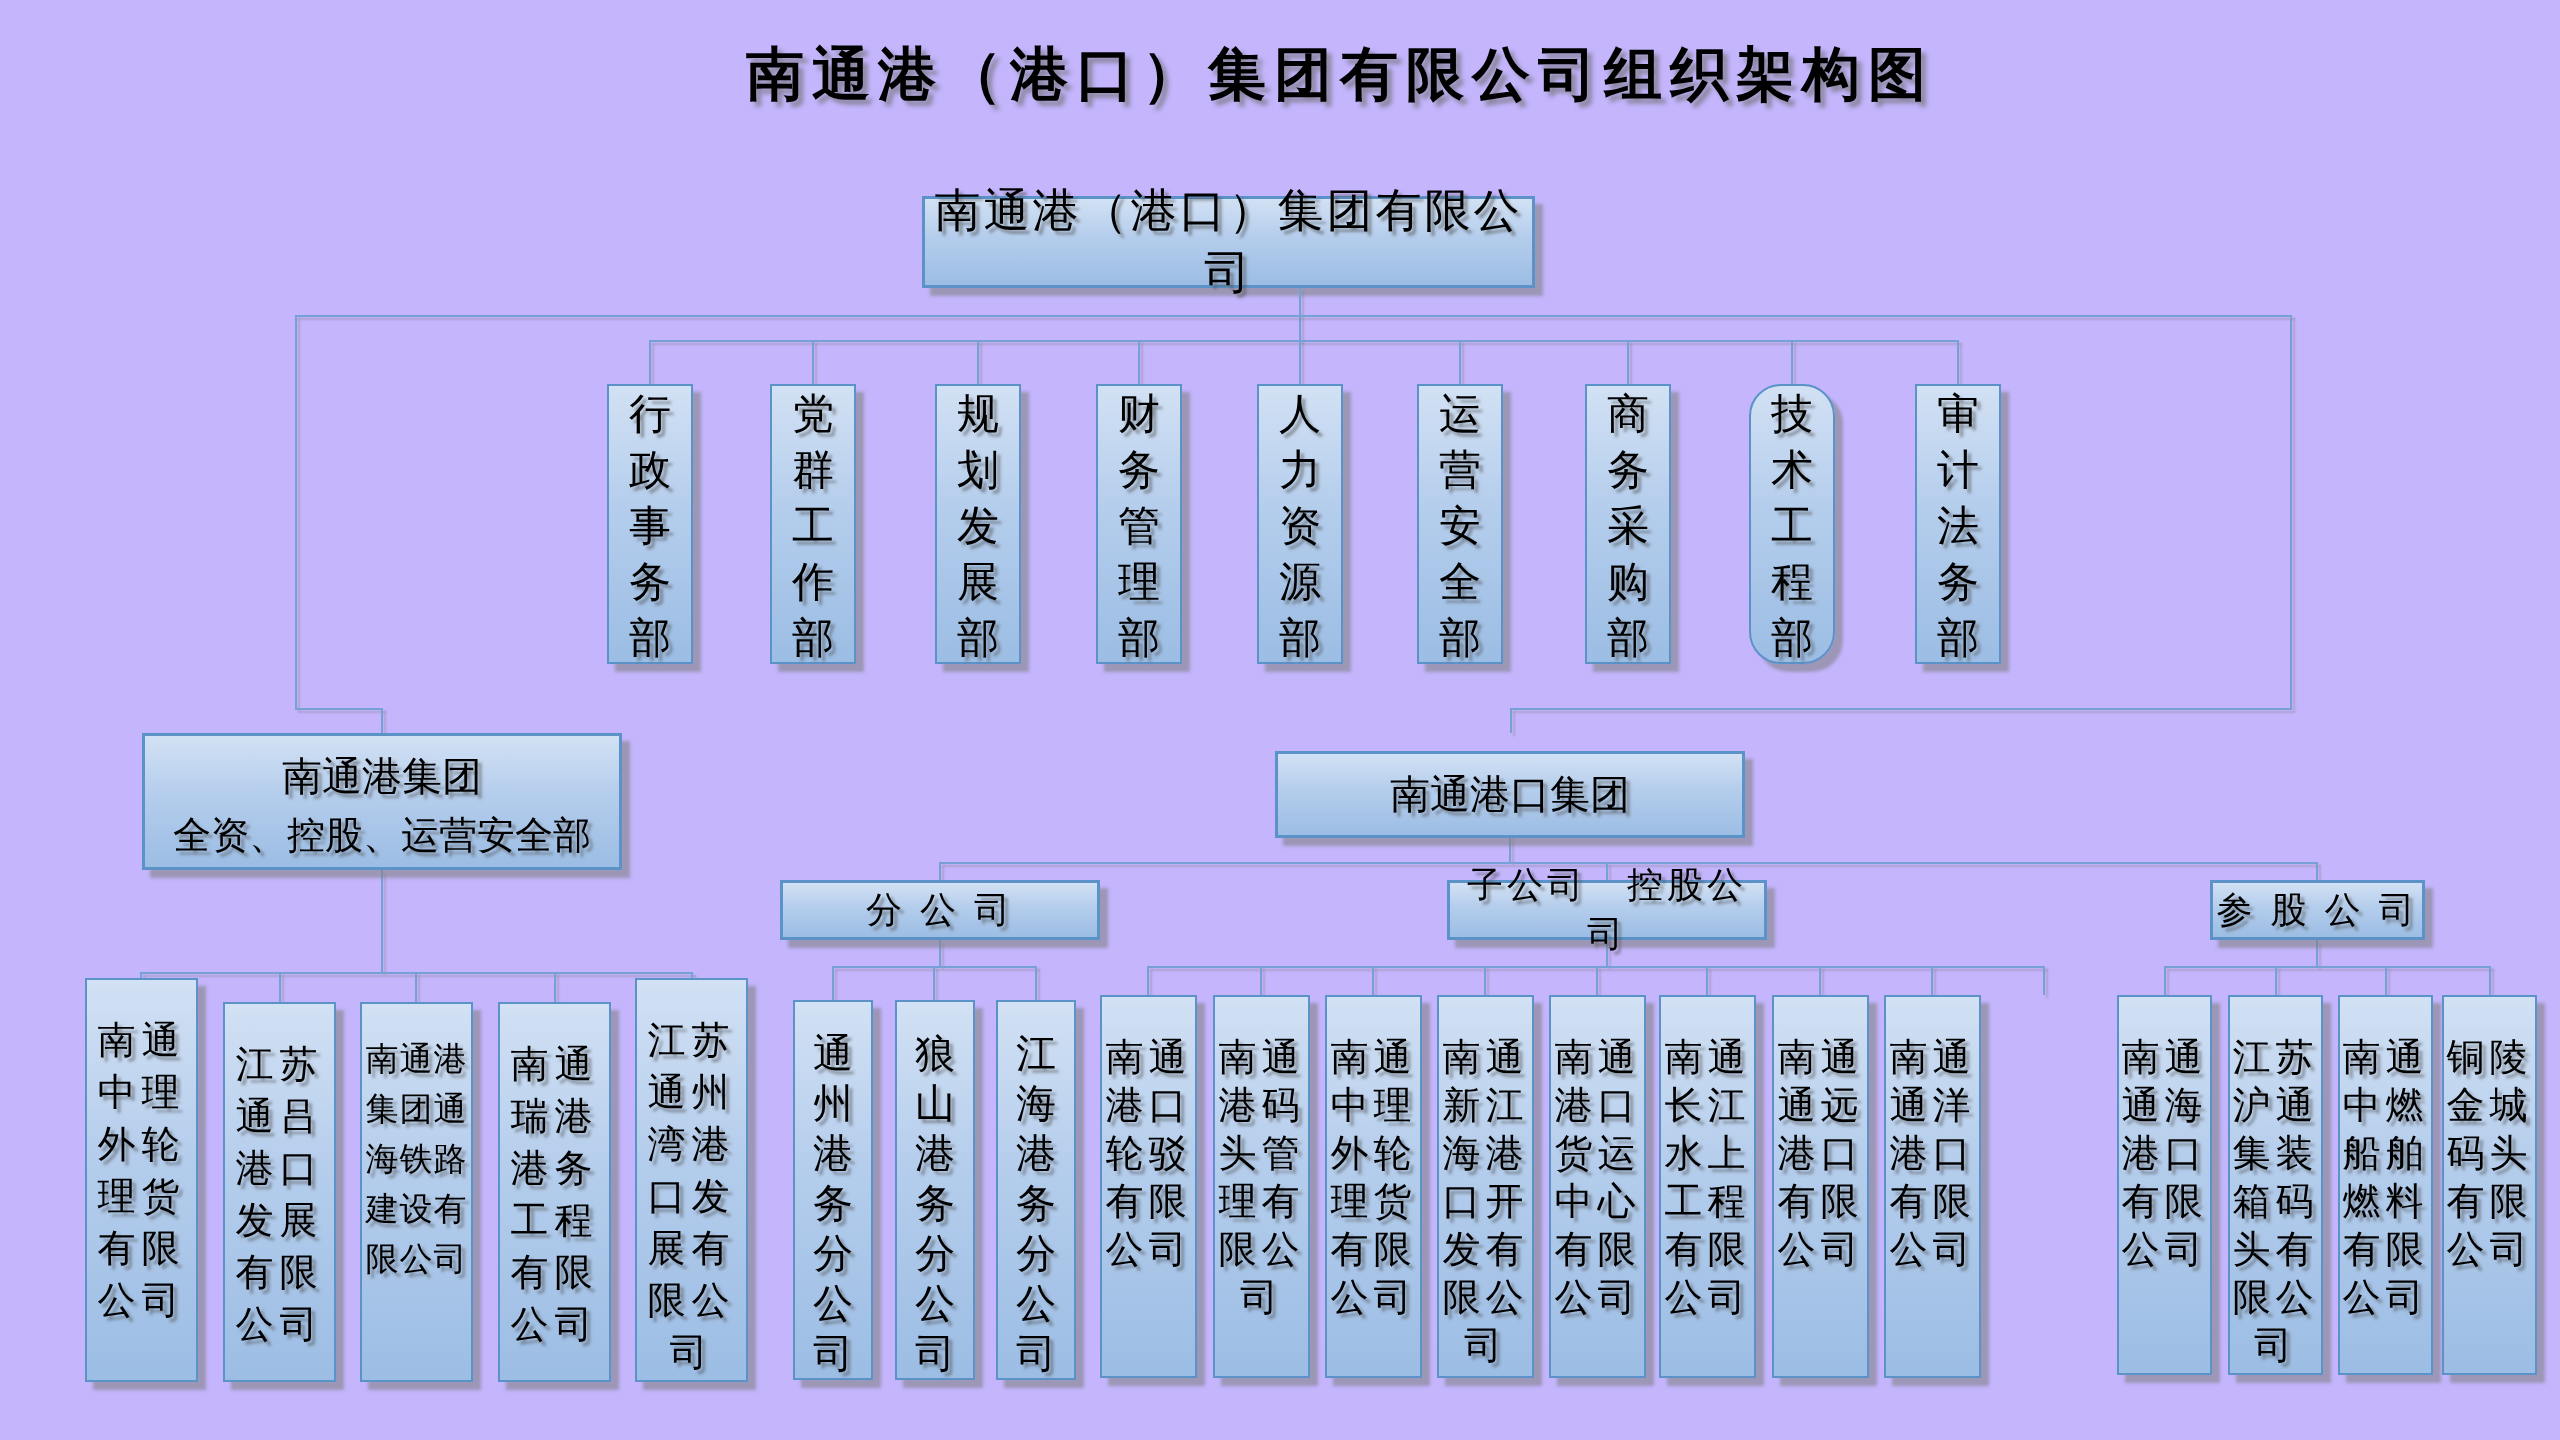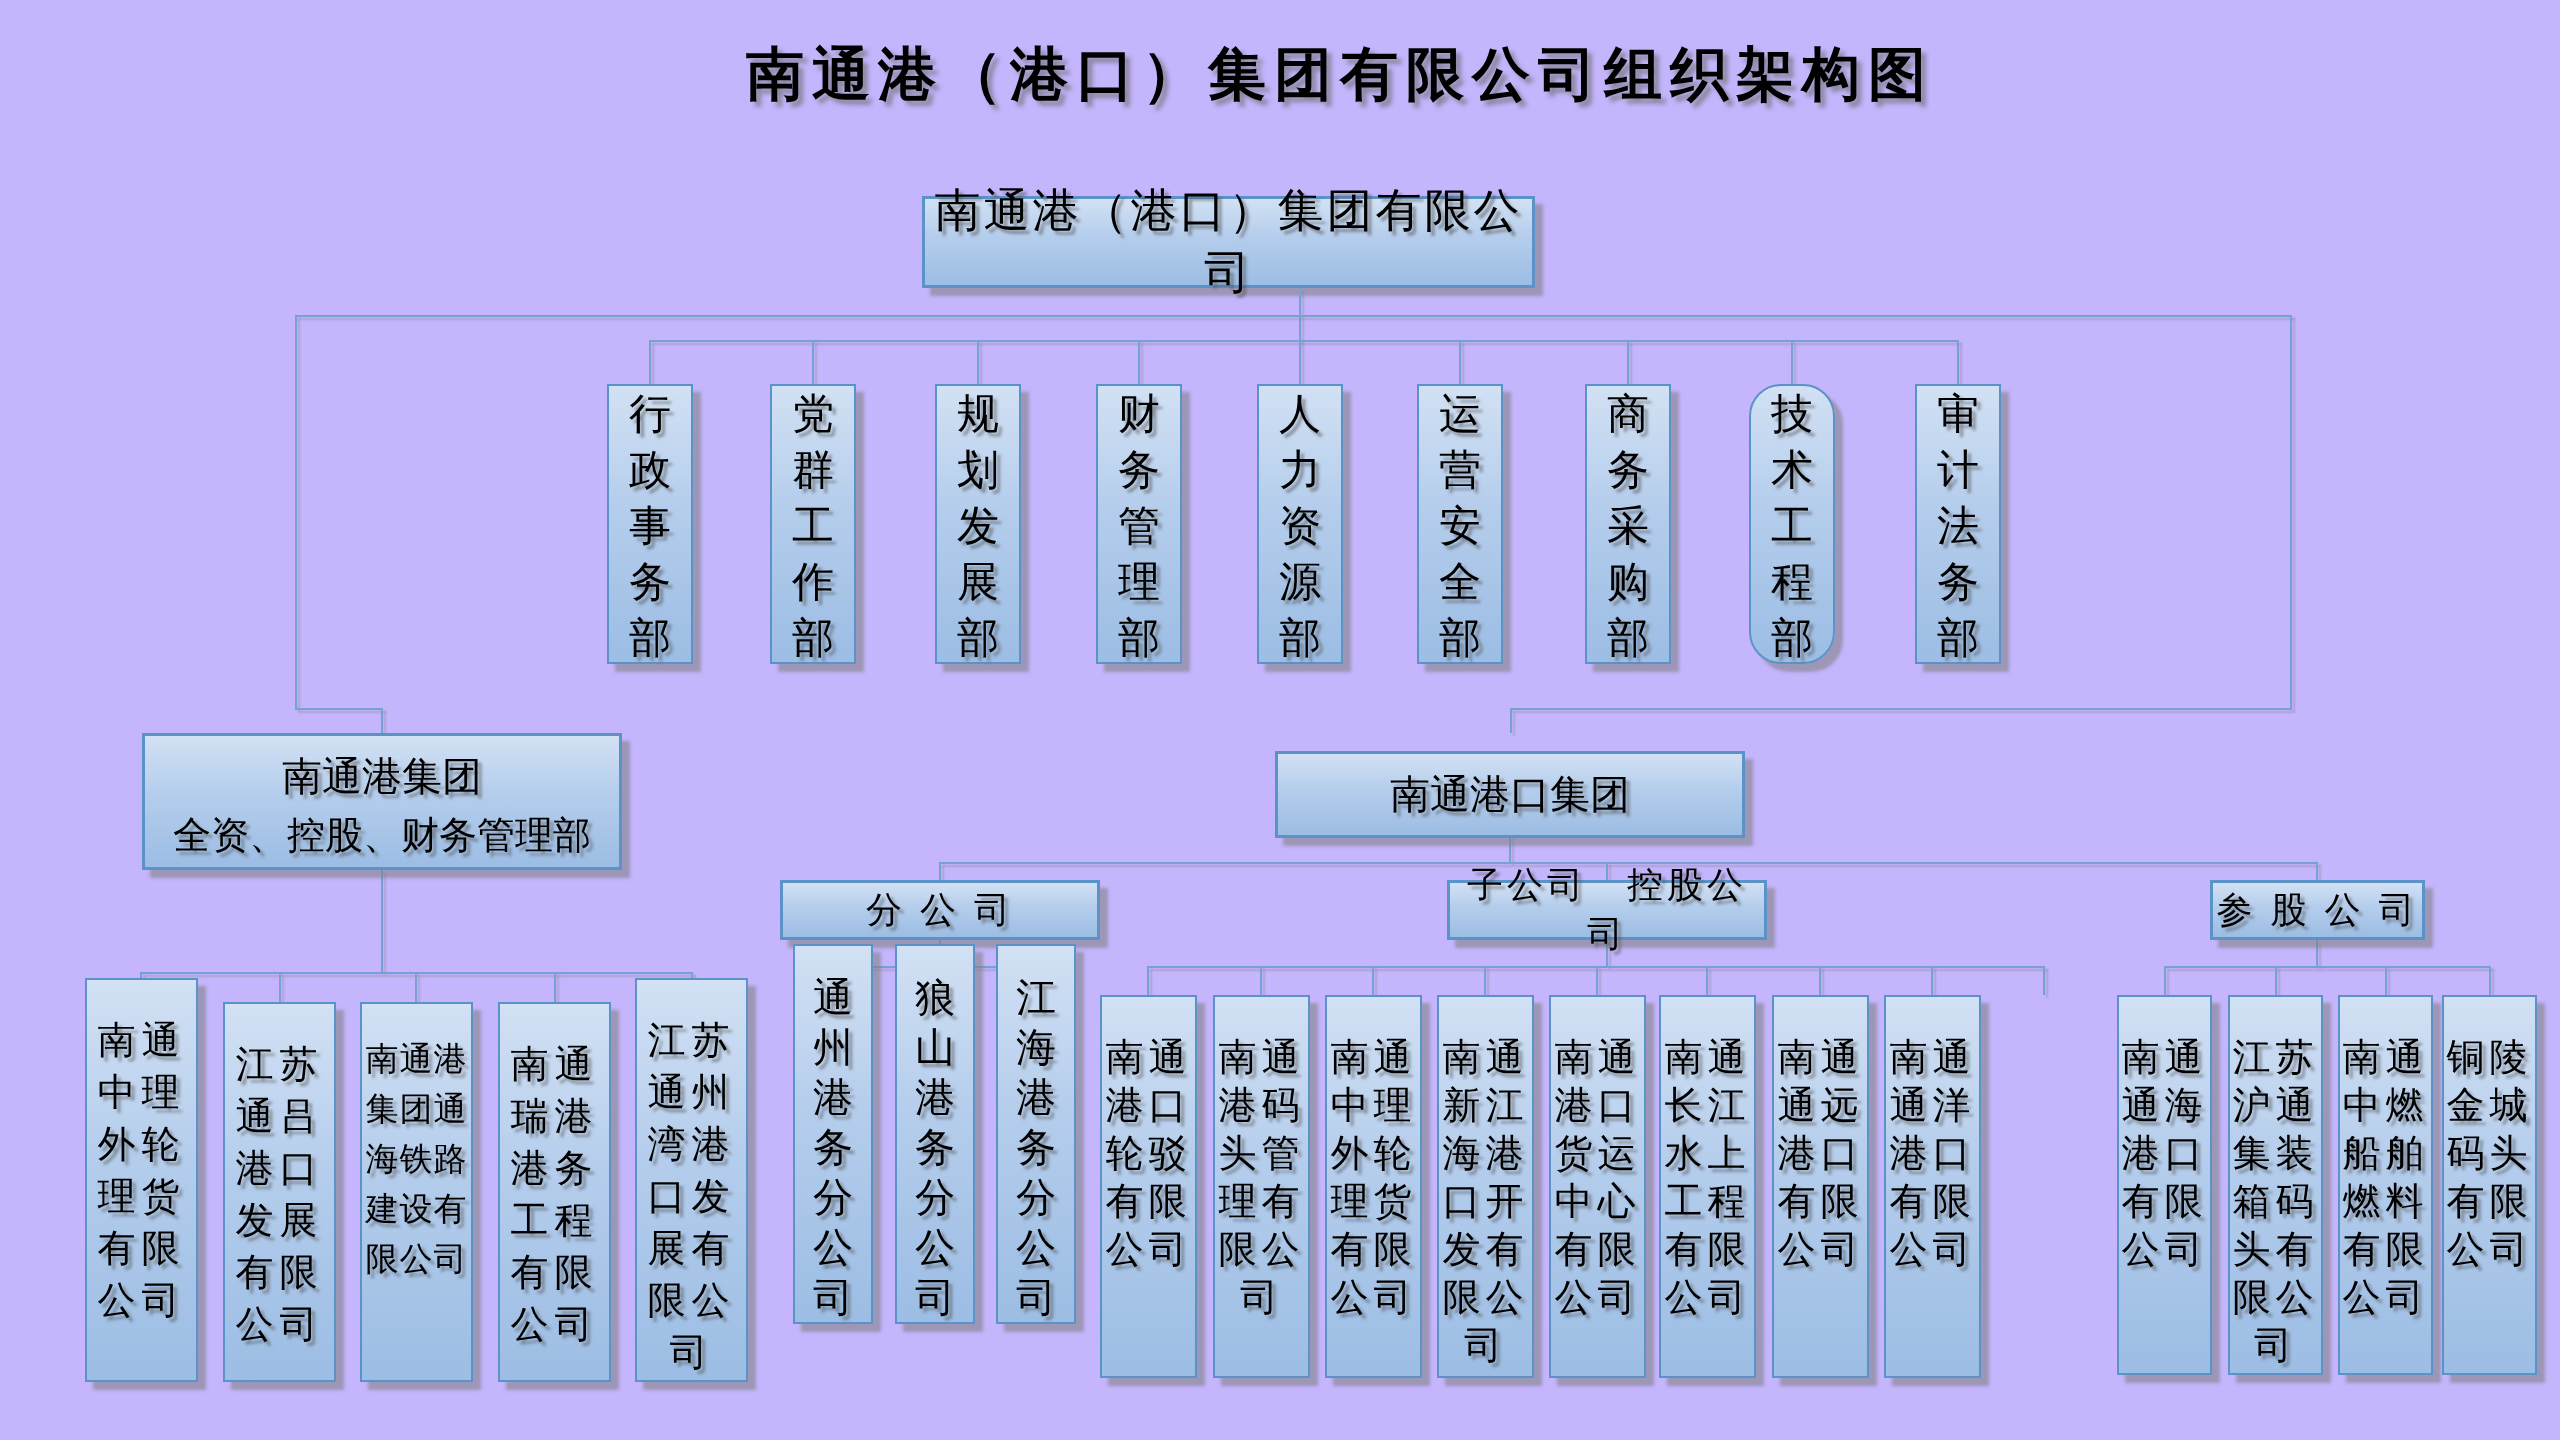--- a/index.html
+++ b/index.html
@@ -29,21 +29,21 @@
     word-break:break-all;line-break:anywhere;
     display:block;
   }
   
   .dept{top:384px;width:86px;height:280px;}
   .dept .vtext{width:46px;font-size:42px;line-height:56px;}
   
   .lc{top:1002px;width:113px;height:380px;}
   .t2{width:96px;font-size:38px;line-height:52px;letter-spacing:6px;padding-top:34px;}
   .t3{width:106px;font-size:33px;line-height:50px;letter-spacing:1px;padding-top:30px;}
-  .d1{top:944px;width:80px;height:380px;}
+  .d1{top:1000px;width:80px;height:380px;}
   .t1{width:44px;font-size:40px;line-height:50px;padding-top:26px;}
   .sub{top:995px;width:97px;height:383px;}
   .aff{top:995px;width:95px;height:380px;}
   .t2s{width:90px;font-size:38px;line-height:48px;letter-spacing:5px;padding-top:36px;}
   
   .cat{top:880px;height:60px;font-size:36px;letter-spacing:4px;}
   
   .ln{
     position:absolute;background:#75a1d6;
     box-shadow:3px 3px 2px rgba(130,130,130,.35);
@@ -150,21 +150,21 @@
     </div>
   <div class="box dept vstart" style="left:1749px;border-radius:32px;">
     <div class="vtext">技术工程部</div>
     </div>
   <div class="box dept vstart" style="left:1915px;">
     <div class="vtext">审计法务部</div>
     </div>
 
   <div class="box big" style="left:142px;top:733px;width:480px;height:137px;flex-direction:column;">
     <span class="mid-l1">南通港集团</span>
-    <span class="mid-l2">全资、控股、财务管理部</span>
+    <span class="mid-l2">全资、控股、运营安全部</span>
   </div>
   <div class="box big mid-r" style="left:1275px;top:733px;width:470px;height:87px;margin-top:18px;">
     <span>南通港口集团</span>
   </div>
 
   <div class="box big cat" style="left:780px;width:320px;">
     <span>分 公 司</span>
     </div>
   <div class="box big cat" style="left:1447px;width:320px;">
     <span>子公司　控股公司</span>

